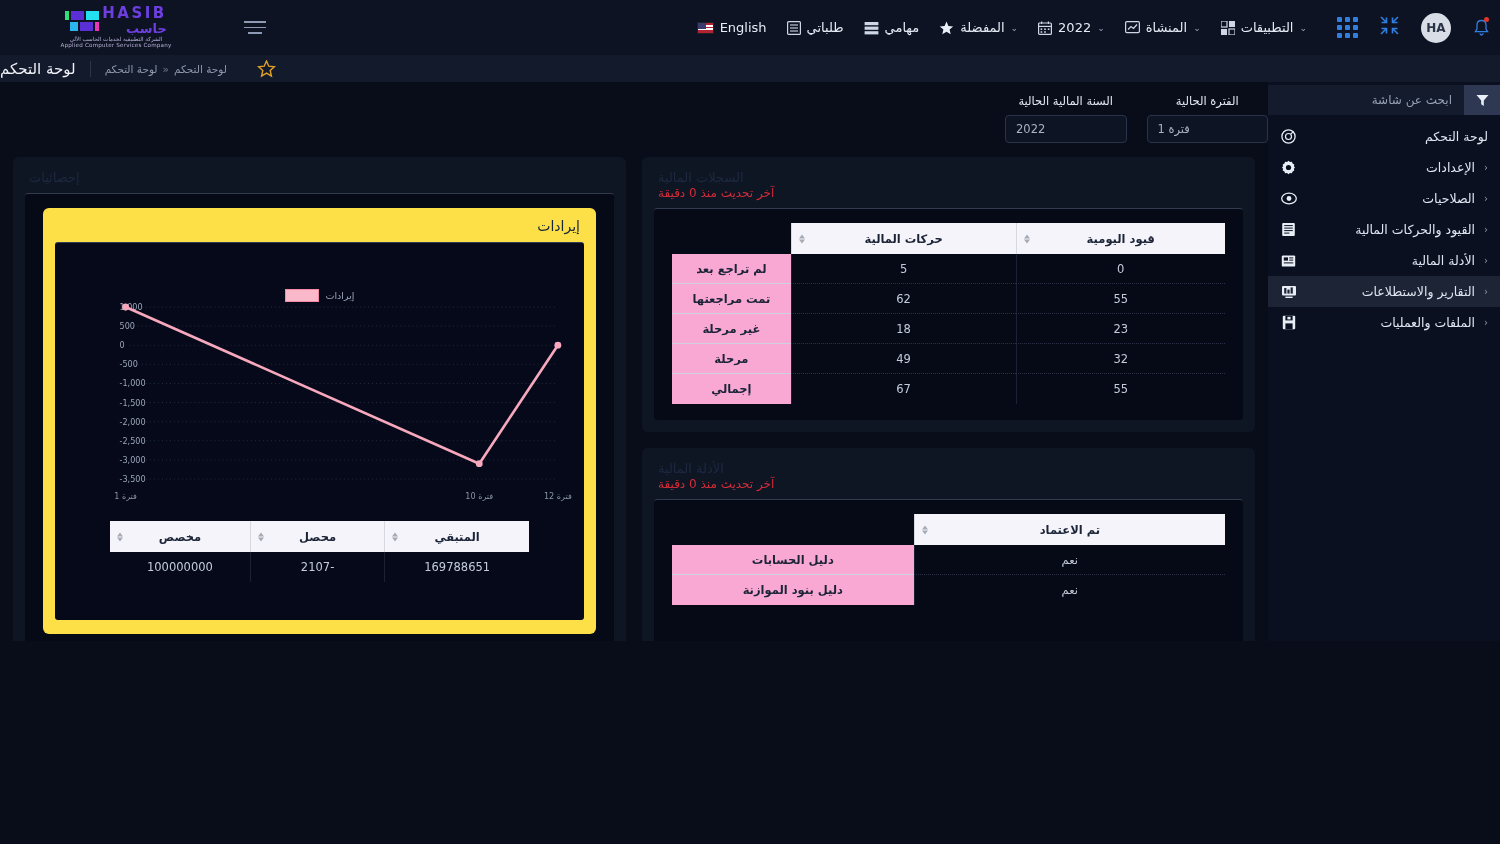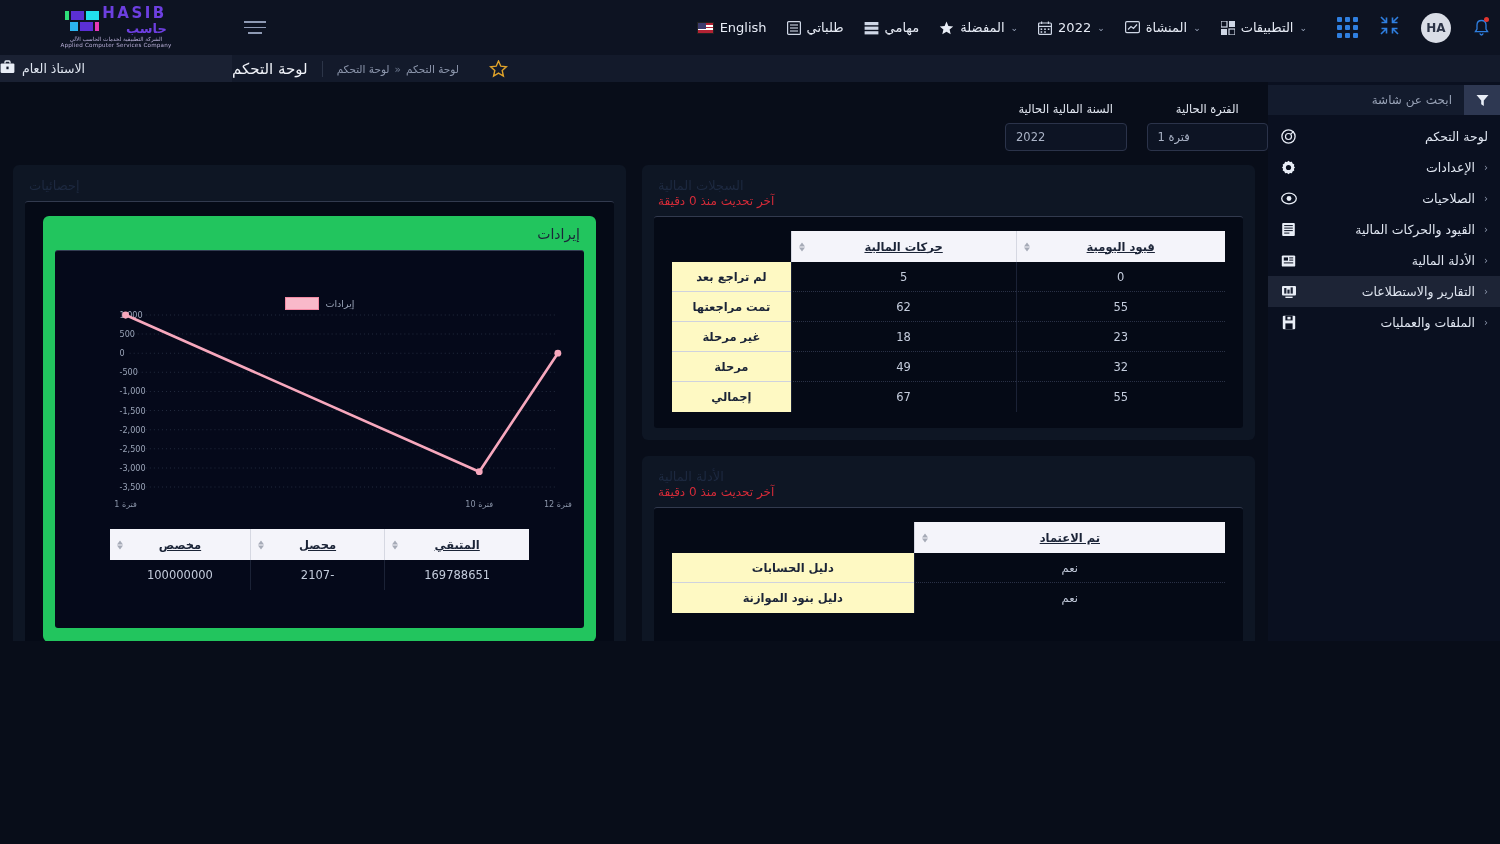--- a/index.html
+++ b/index.html
@@ -140,21 +140,21 @@
   .side-item .lbl { flex: 1; text-align: right; }
   .side-item .chev { font-size: 10px; color: #8d97ad; }
 
   
   .main {
     position: absolute; top: 82px; right: 232px; left: 0; bottom: 0;
     background: #080d19; overflow: hidden;
   }
   .filters {
     display: flex; flex-direction: row-reverse; gap: 20px;
-    padding: 20px 0 0 0; padding-right: 0; justify-content: space-between;
+    padding: 12px 0 0 0; padding-right: 0; justify-content: space-between;
     padding-left: 1005px;
   }
   .fgroup { width: 238px; }
   .fgroup label {
     display: block; text-align: center; font-size: 11.5px;
     color: #e2e7f1; margin-bottom: 7px;
   }
   .fgroup input {
     width: 100%; height: 28px; background: #0d1424;
     border: 1px solid #2b3consistent; border: 1px solid #2b334a; border-radius: 4px;
@@ -173,52 +173,52 @@
     display: flex; flex-direction: row-reverse; align-items: flex-start;
     justify-content: space-between; padding: 3px 4px 8px 4px;
   }
   .panel-title { font-size: 13px; color: #1d2940; }
   .panel-head-stack { display: flex; flex-direction: column; align-items: flex-end; gap: 1px; }
   .panel-sub { font-size: 12px; color: #d42b38; }
   .panel-body {
     background: #050a16; border-top: 1px solid #323a4e; border-radius: 3px;
     padding: 14px 18px 16px 18px;
   }
-  .subpanel { background: #22c55e; border-radius: 6px; padding: 8px 12px 14px 12px; }
+  .subpanel { background: #fde047; border-radius: 6px; padding: 8px 12px 14px 12px; }
   .subpanel-title { font-size: 14px; color: #1b2639; text-align: right; padding: 2px 4px 8px 4px; }
   .subpanel-body {
     background: #05091a; border-top: 1px solid #333c52; border-radius: 3px; padding: 12px;
   }
 
   
   table.dt { width: 100%; border-collapse: separate; border-spacing: 0; }
   table.dt th {
     background: #f4f4fa; color: #1b2437; font-size: 11.5px; font-weight: 600;
     height: 31px; border-left: 1px solid #d6d8e2;
-    position: relative; padding: 0 34px; text-decoration: underline;
+    position: relative; padding: 0 34px;
   }
   table.dt th:last-child { border-left: none; }
   table.dt th.blank { background: transparent; border-left: none; }
   .sorter {
     position: absolute; left: 7px; top: 50%; transform: translateY(-50%);
     display: flex; flex-direction: column; gap: 1px; opacity: .45;
   }
   .sorter i {
     width: 0; height: 0; border-left: 3.2px solid transparent;
     border-right: 3.2px solid transparent; display: block;
   }
   .sorter i.up { border-bottom: 4px solid #4a5368; }
   .sorter i.dn { border-top: 4px solid #4a5368; }
   table.dt td {
     height: 30px; font-size: 11.5px; text-align: center; color: #c4ccdc;
     border-bottom: 1px dotted #2a3146; border-left: 1px solid #1b2236;
   }
   table.dt td:last-child { border-left: none; }
   table.dt td.rowlabel {
-    background: #fef9c3; color: #1b2437; font-weight: 600; font-size: 11.5px;
+    background: #f9a8d4; color: #1b2437; font-weight: 600; font-size: 11.5px;
     border-bottom: 1px solid #cfd2de; border-left: none;
   }
   table.dt tr:last-child td { border-bottom: none; }
 
   
   .chart-wrap { position: relative; width: 100%; height: 252px; }
   .chart-wrap svg { display: block; width: 100%; height: 100%; }
   .chart-legend {
     position: absolute; top: 34px; left: 0; right: 0;
     display: flex; flex-direction: row-reverse; align-items: center;
@@ -377,30 +377,20 @@
         <svg width="17" height="19" viewBox="0 0 17 19">
           <path d="M8.5,2.5 C5.6,2.5 4,4.4 4,7 L4,11 L2.4,13.6 L14.6,13.6 L13,11 L13,7 C13,4.4 11.4,2.5 8.5,2.5 Z" fill="none" stroke="#2f7fe0" stroke-width="1.3"></path>
           <path d="M6.9,15.4 C7.1,16.4 7.7,17 8.5,17 C9.3,17 9.9,16.4 10.1,15.4" fill="none" stroke="#2f7fe0" stroke-width="1.3"></path>
         </svg>
         <span class="dot"></span>
       </div>
     </div>
   </div>
 
   <div class="crumbbar">
-    <div class="crumb-right">
-      <span class="ic">
-        <svg width="15" height="14" viewBox="0 0 15 14">
-            <rect x="0.6" y="3.4" width="13.8" height="9.6" rx="1.2" fill="#e9eef7"></rect>
-            <path d="M5,3.4 L5,2 a1,1 0 0 1 1,-1 L9,1 a1,1 0 0 1 1,1 L10,3.4" fill="none" stroke="#e9eef7" stroke-width="1.3"></path>
-            <rect x="6.4" y="6.6" width="2.2" height="2.6" fill="#131a2b"></rect>
-          </svg>
-      </span>
-      <span>الاستاذ العام</span>
-    </div>
 
     <div class="page-title-wrap">
       <span class="page-title">لوحة التحكم</span>
       <span class="crumb-sep-line"></span>
       <span class="crumbs">
         <span>لوحة التحكم</span>
         <span class="sep">«</span>
         <span>لوحة التحكم</span>
       </span>
     </div>

